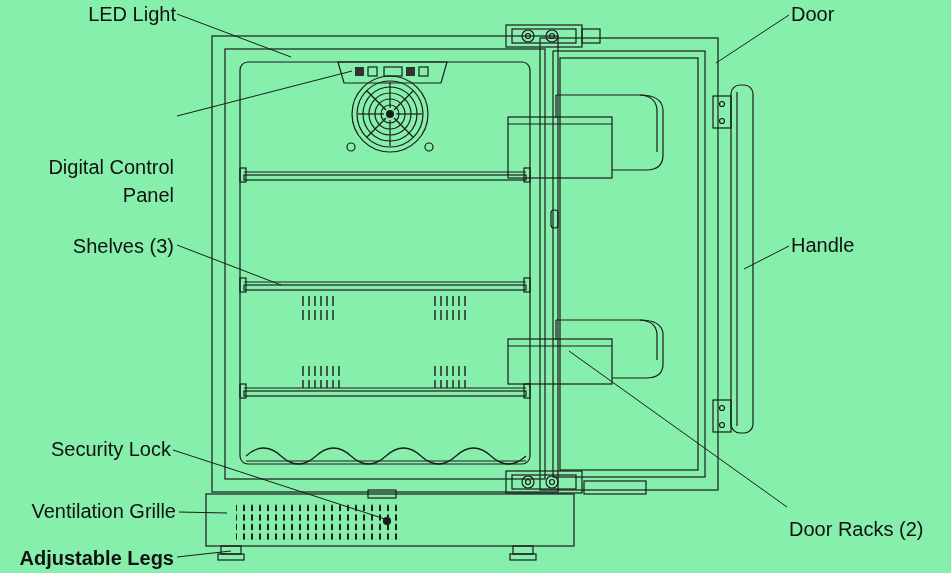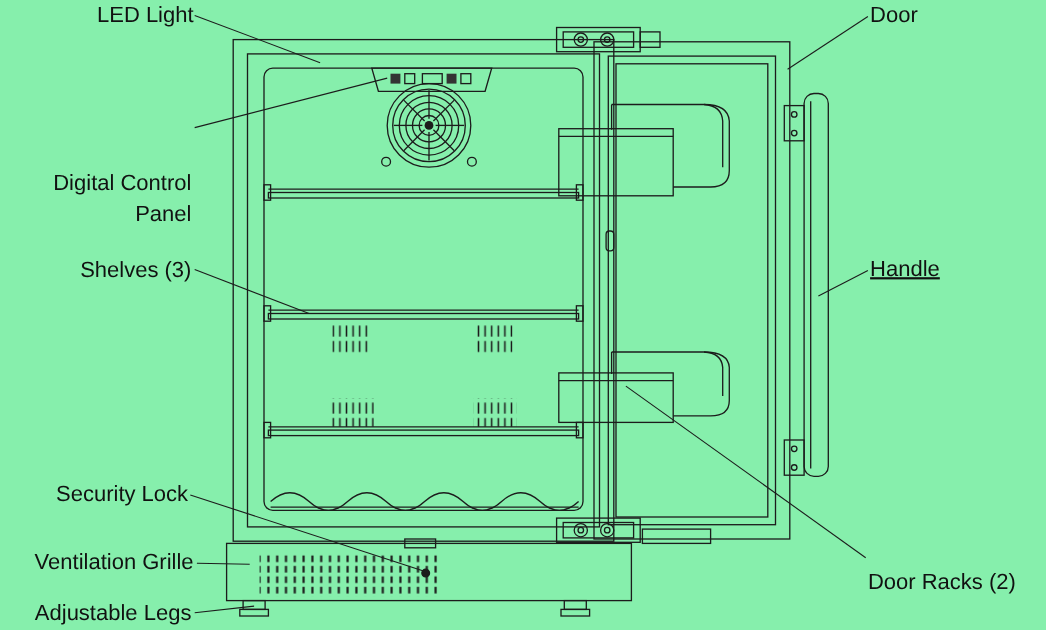--- a/index.html
+++ b/index.html
@@ -193,21 +193,21 @@
   <div class="label r" style="left:0; top:1px; width:176px;">LED Light</div>
 
   <div class="label r wrap" style="left:0; top:105px; width:174px;margin-top:48px;">Digital Control Panel</div>
 
   <div class="label r" style="left:0; top:233px; width:174px;">Shelves (3)</div>
 
   <div class="label r" style="left:0; top:498px; width:176px;">Ventilation Grille</div>
 
   <div class="label r" style="left:0; top:436px; width:171px;">Security Lock</div>
 
-  <div class="label r" style="left:0; top:545px; width:174px;">Adjustable Legs</div>
+  <div class="label r" style="left:0; top:545px; width:174px;font-weight:bold;">Adjustable Legs</div>
 
   <div class="label" style="left:791px; top:1px;">Door</div>
 
-  <div class="label" style="left:791px; top:232px;text-decoration:underline;">Handle</div>
+  <div class="label" style="left:791px; top:232px;">Handle</div>
 
   <div class="label" style="left:789px; top:496px;margin-top:20px;">Door Racks (2)</div>
 
 </div>
 
 </body></html>

